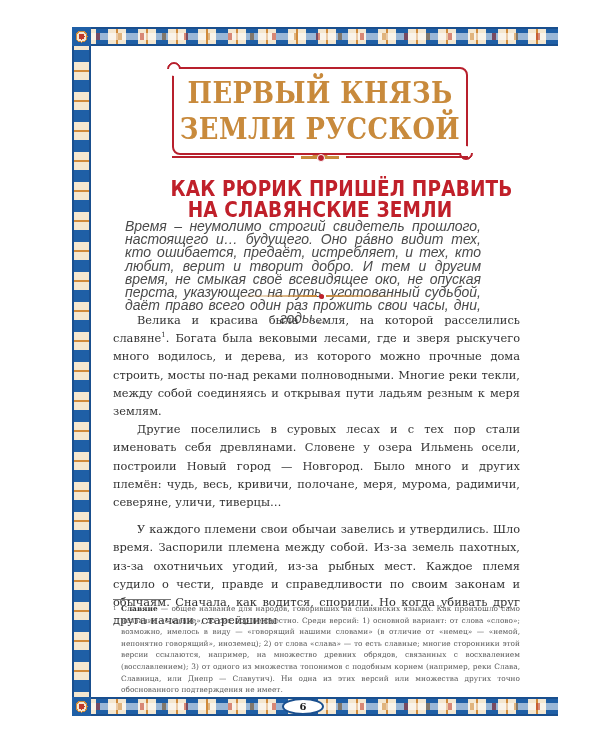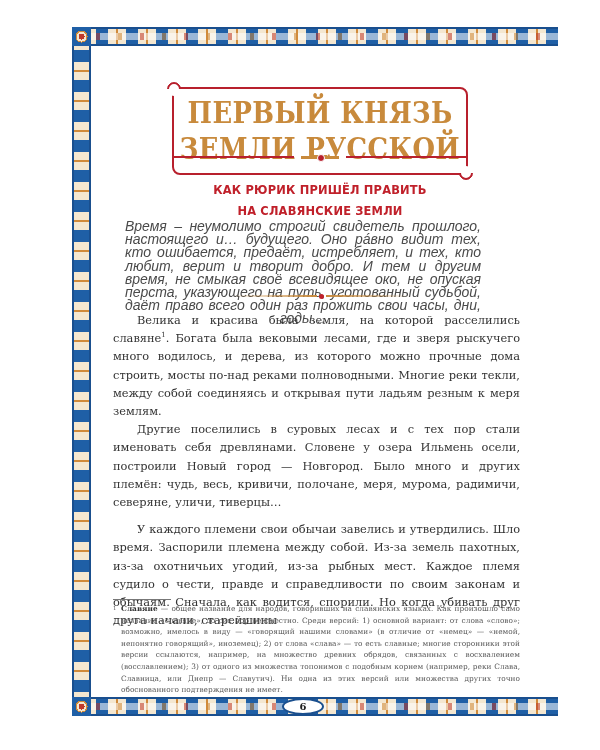--- a/index.html
+++ b/index.html
@@ -45,21 +45,20 @@
       display: flex; align-items: center; justify-content: center;
       font-family: "DejaVu Serif", serif; font-size: 10px; font-weight: bold; color: #222;
     }
 
     
     .title-frame {
       position: absolute; left: 172px; top: 67px; width: 296px; height: 88px;
       border: 2px solid #b8202d; border-radius: 8px;
       display: flex; flex-direction: column; align-items: center; justify-content: center;
       background: #fff;
-      margin-top: 20px;
     }
     .title-frame::before, .title-frame::after {
       content: ""; position: absolute; width: 10px; height: 10px; background: #fff;
       border: 2px solid #b8202d; border-radius: 50%;
     }
     .title-frame::before { left: -7px; top: -7px; border-right-color: transparent; border-bottom-color: transparent; transform: rotate(45deg); }
     .title-frame::after { right: -7px; bottom: -7px; border-left-color: transparent; border-top-color: transparent; transform: rotate(45deg); }
     .title-line {
       font-family: "DejaVu Serif", serif; font-weight: bold; font-size: 30px;
       color: #c88a3c; letter-spacing: 0.5px; line-height: 36px; transform: scaleX(0.86);
@@ -78,21 +77,21 @@
       border-radius: 50%;
     }
     .title-ornament .flourish::after {
       content: ""; position: absolute; left: 21px; top: 2px; width: 6px; height: 6px; border-radius: 50%;
       background: #b8202d; border: 1px solid #fff;
     }
 
     
     .subtitle {
       position: absolute; left: 150px; top: 179px; width: 340px; text-align: center;
-      font-family: "DejaVu Sans", sans-serif; font-weight: bold; font-size: 13px;
+      font-family: "DejaVu Sans", sans-serif; font-weight: bold; font-size: 21px;
       color: #c0202a; line-height: 21px; letter-spacing: 0.2px;
     }
     .subtitle span { display: block; transform: scaleX(0.88); white-space: nowrap; }
 
     
     .epigraph {
       position: absolute; left: 125px; top: 220px; width: 356px; text-align: justify;
       text-align-last: center;
       font-family: Liberation Sans, sans-serif; font-style: italic; font-size: 14px;
       color: #4a4a4a; line-height: 13.2px;

